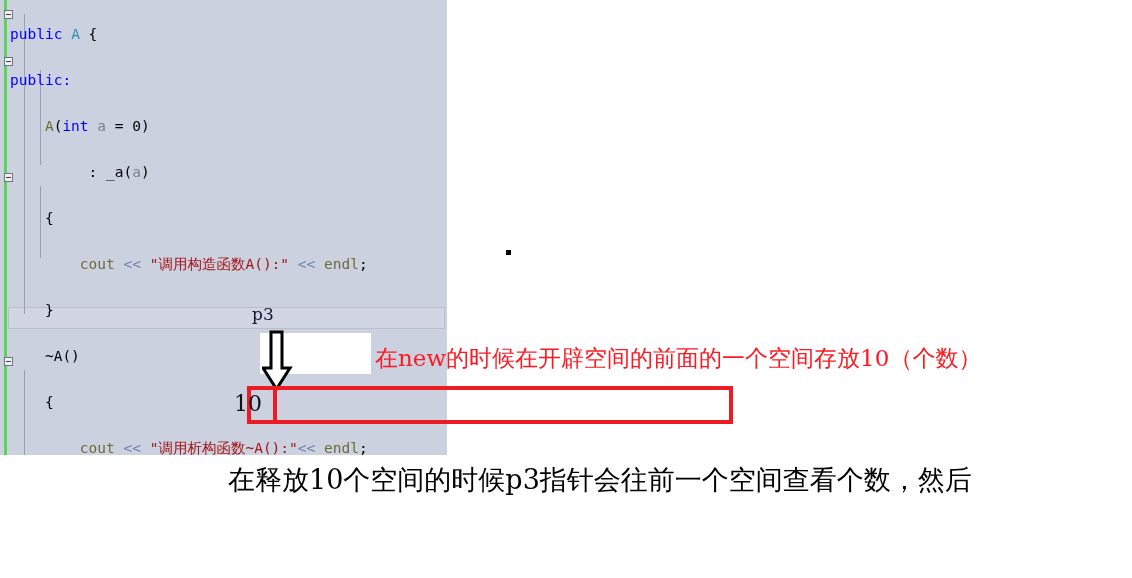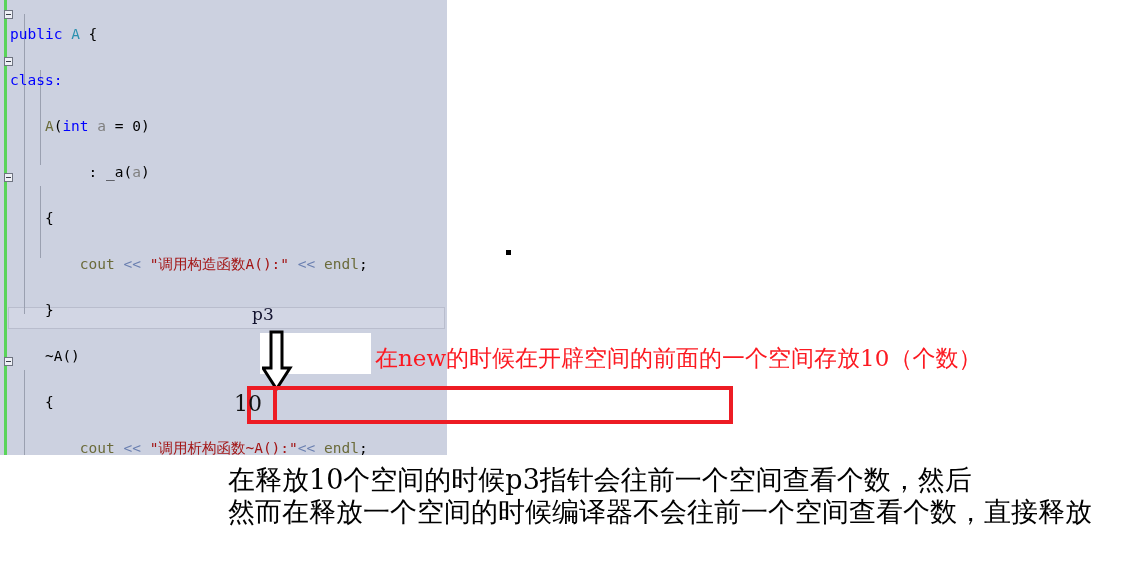--- a/index.html
+++ b/index.html
@@ -166,21 +166,21 @@
   <div class="guide" style="left:40px; top:186px; height:72px;"></div>
   <div class="guide" style="left:24px; top:370px; height:85px;"></div>
 
   <div class="fold-box" style="left:4px; top:10px;"></div>
   <div class="fold-box" style="left:4px; top:57px;"></div>
   <div class="fold-box" style="left:4px; top:173px;"></div>
   <div class="fold-box" style="left:4px; top:357px;"></div>
 
   <div class="code">
 <div class="ln"><span class="kw">public</span> <span class="type">A</span><span class="plain"> {</span></div>
-<div class="ln"><span class="kw">class:</span></div>
+<div class="ln"><span class="kw">public:</span></div>
 <div class="ln">    <span class="fn">A</span><span class="plain">(</span><span class="kw">int</span> <span class="param">a</span><span class="plain"> = 0)</span></div>
 <div class="ln"><span class="plain">         : _a(</span><span class="param">a</span><span class="plain">)</span></div>
 <div class="ln"><span class="plain">    {</span></div>
 <div class="ln">        <span class="fn">cout</span> <span class="op">&lt;&lt;</span> <span class="str">"调用构造函数A():"</span> <span class="op">&lt;&lt;</span> <span class="fn">endl</span><span class="plain">;</span></div>
 <div class="ln"><span class="plain">    }</span></div>
 <div class="ln"><span class="plain">    ~A()</span></div>
 <div class="ln"><span class="plain">    {</span></div>
 <div class="ln">        <span class="fn">cout</span> <span class="op">&lt;&lt;</span> <span class="str">"调用析构函数~A():"</span><span class="op">&lt;&lt;</span> <span class="fn">endl</span><span class="plain">;</span></div>
 
 
@@ -205,14 +205,13 @@
 <div id="red-rect"></div>
 <div id="red-rect-divider"></div>
 <div id="ten-label">10</div>
 
 <div id="dot"></div>
 
 <div id="red-note">在new的时候在开辟空间的前面的一个空间存放10（个数）</div>
 
 <div id="bottom-notes">
   <div>在释放10个空间的时候p3指针会往前一个空间查看个数，然后</div>
-  <div>然而在释放一个空间的时候编译器不会往前一个空间查看个数，直接释放</div>
 </div>
 
 </body></html>

